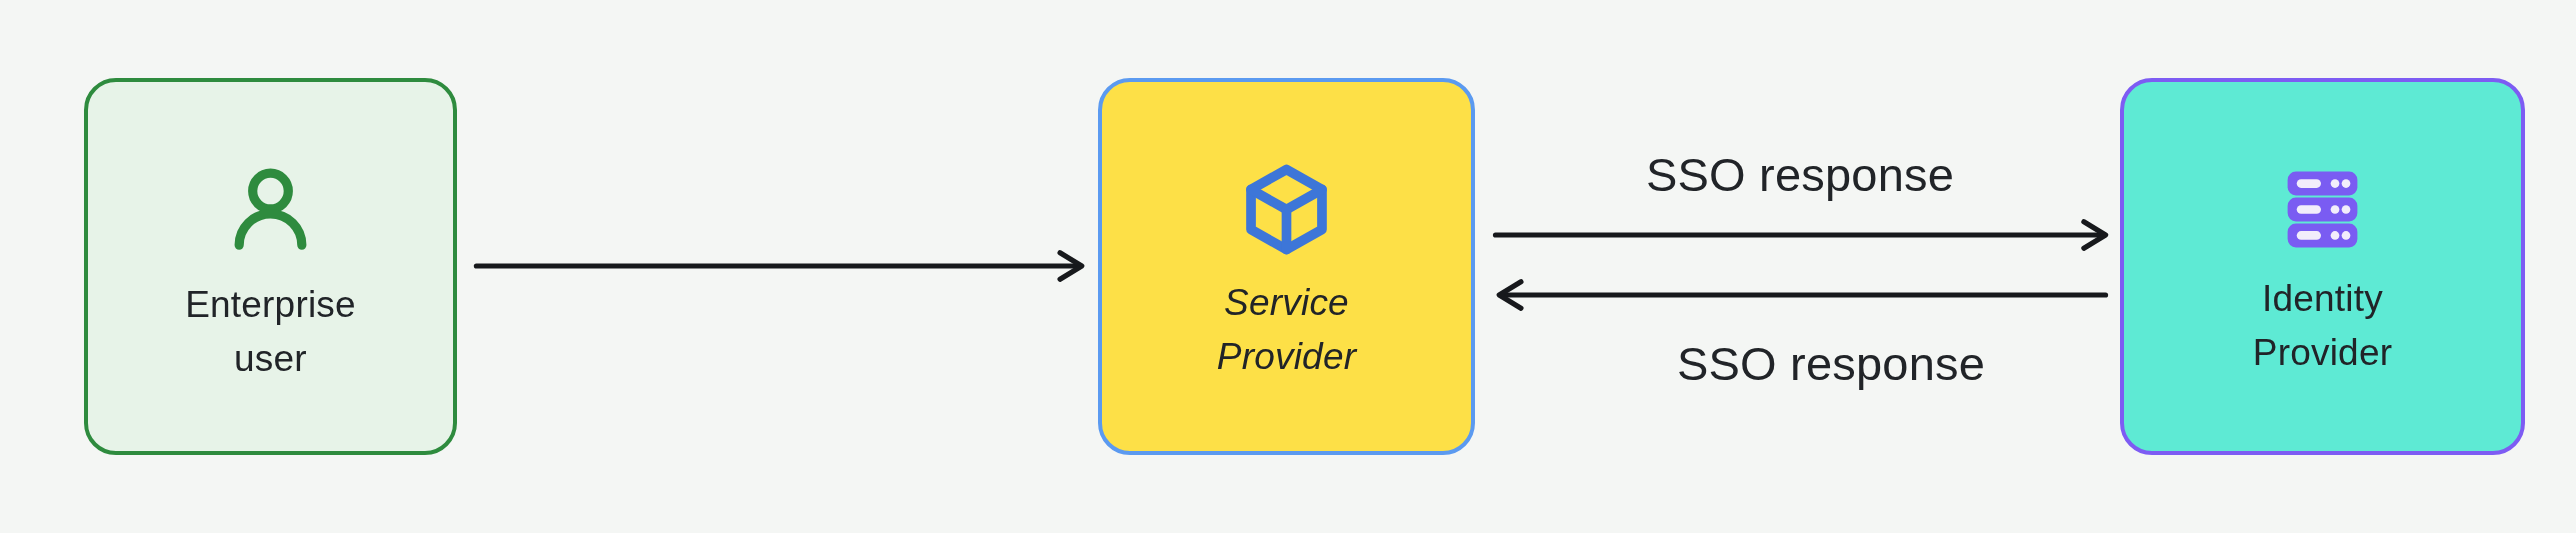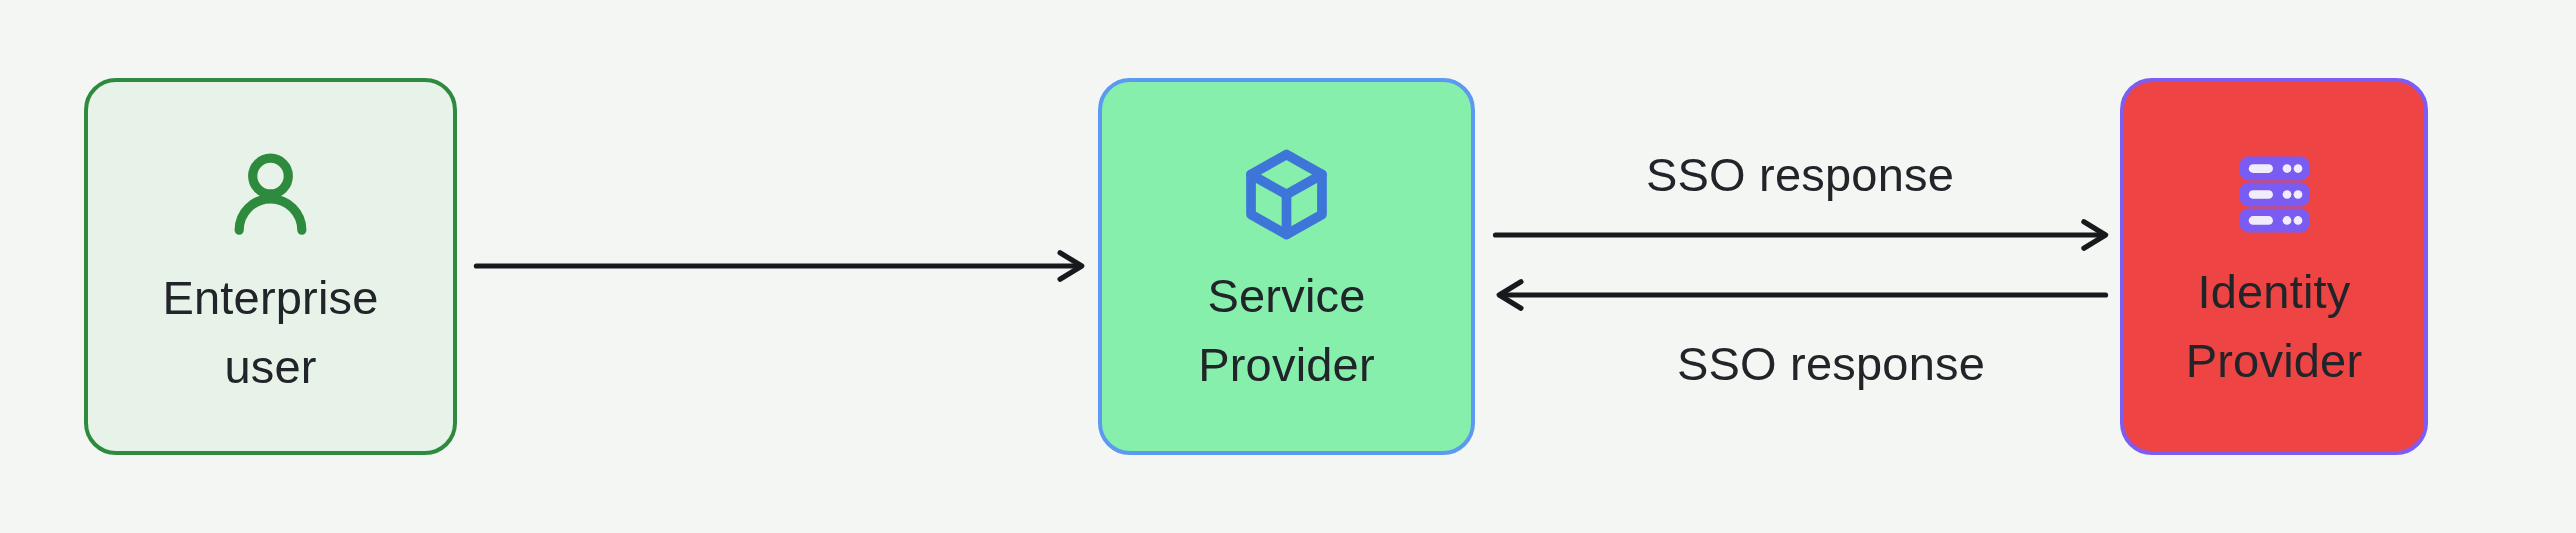--- a/index.html
+++ b/index.html
@@ -6,25 +6,25 @@
   body{background:#f4f6f4;font-family:"Liberation Sans",sans-serif;}
   .canvas{position:relative;width:2576px;height:533px;background:#f4f6f4;overflow:hidden;}
 
   .node{
     position:absolute;top:78px;height:377px;box-sizing:border-box;
     border:4.8px solid;border-radius:32px;
     display:flex;flex-direction:column;align-items:center;justify-content:center;
     gap:17px;padding-top:11.4px;
   }
   .node-enterprise{left:84px;width:373px;border-color:#2e8b3e;background:#e7f3e8;}
-  .node-service{left:1098px;width:377px;border-color:#5b9af0;background:#86efac;}
-  .node-identity{left:2120px;width:308px;border-color:#7d5cf3;background:#ef4444;}
+  .node-service{left:1098px;width:377px;border-color:#5b9af0;background:#fde047;font-style:italic;}
+  .node-identity{left:2120px;width:405px;border-color:#7d5cf3;background:#5eead4;}
 
   .node-label{
-    font-size:47px;font-weight:500;line-height:1.47;color:#212428;
+    font-size:37px;font-weight:500;line-height:1.47;color:#212428;
     text-align:center;white-space:pre-line;letter-spacing:0.2px;
   }
 
   .icon{display:block;}
 
   .arrow{position:absolute;}
   .edge-label{
     position:absolute;transform:translate(-50%,-50%);
     font-size:47px;font-weight:500;color:#212428;white-space:nowrap;letter-spacing:0.2px;
   }

